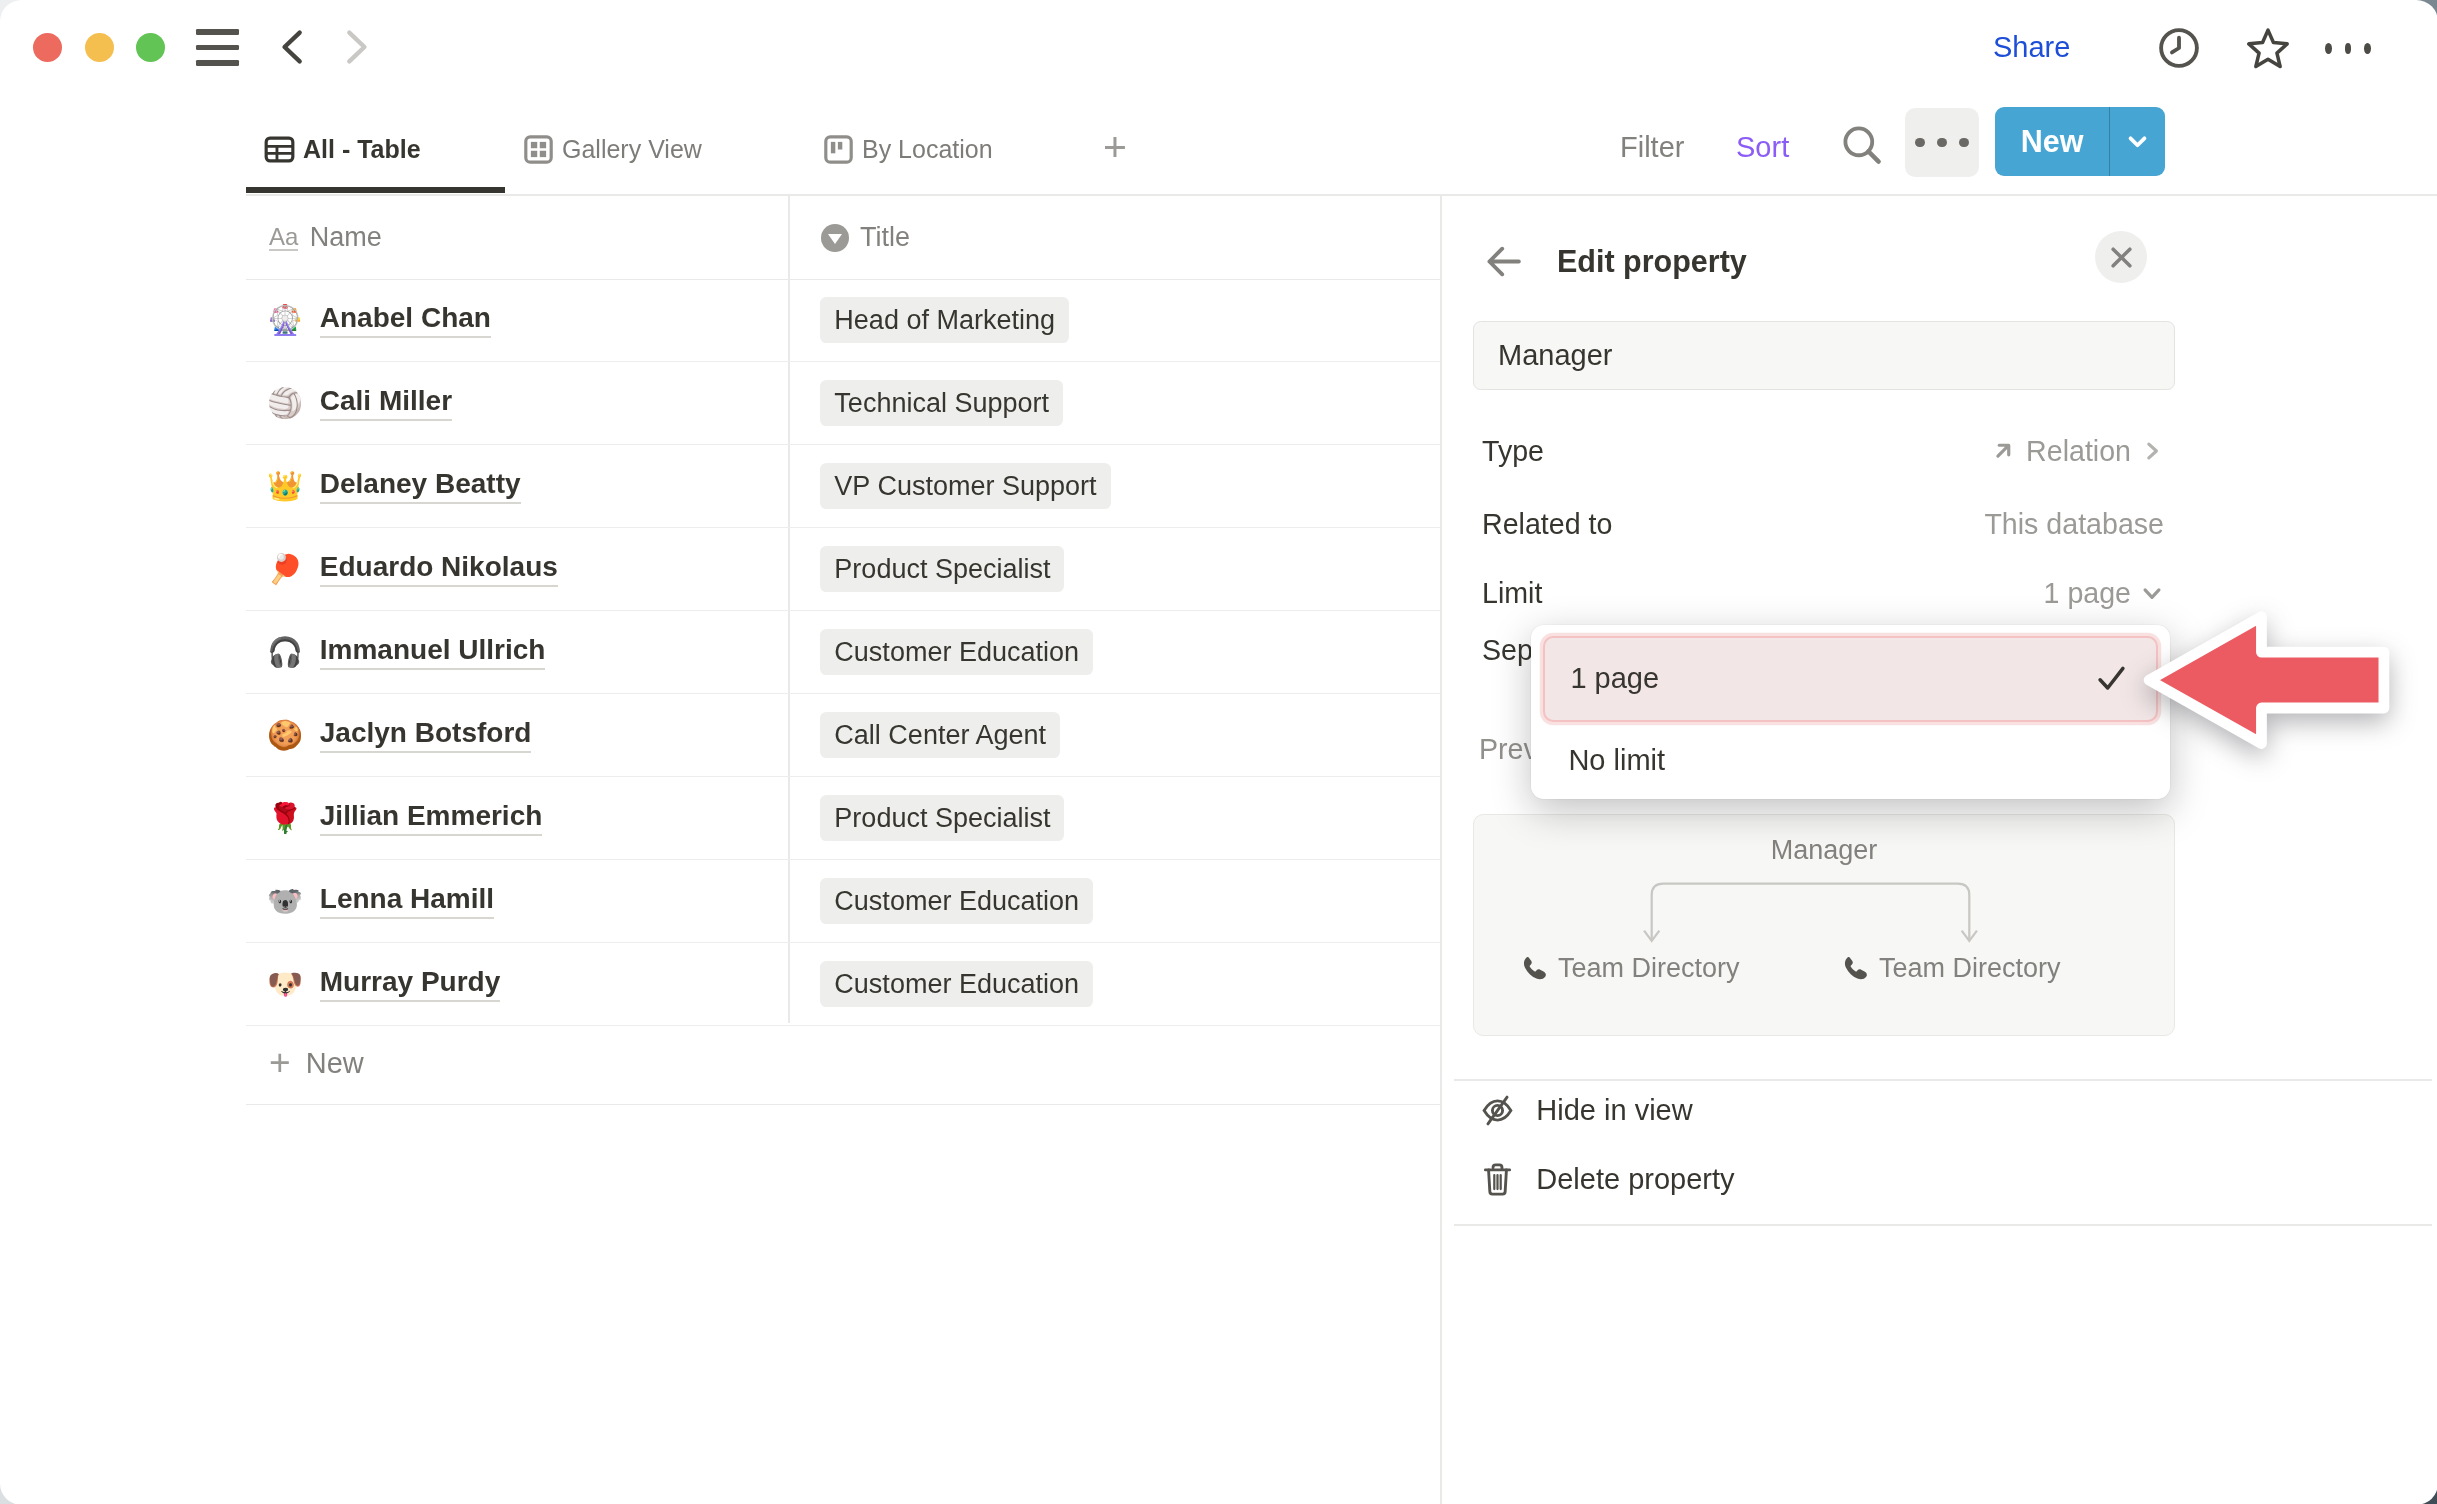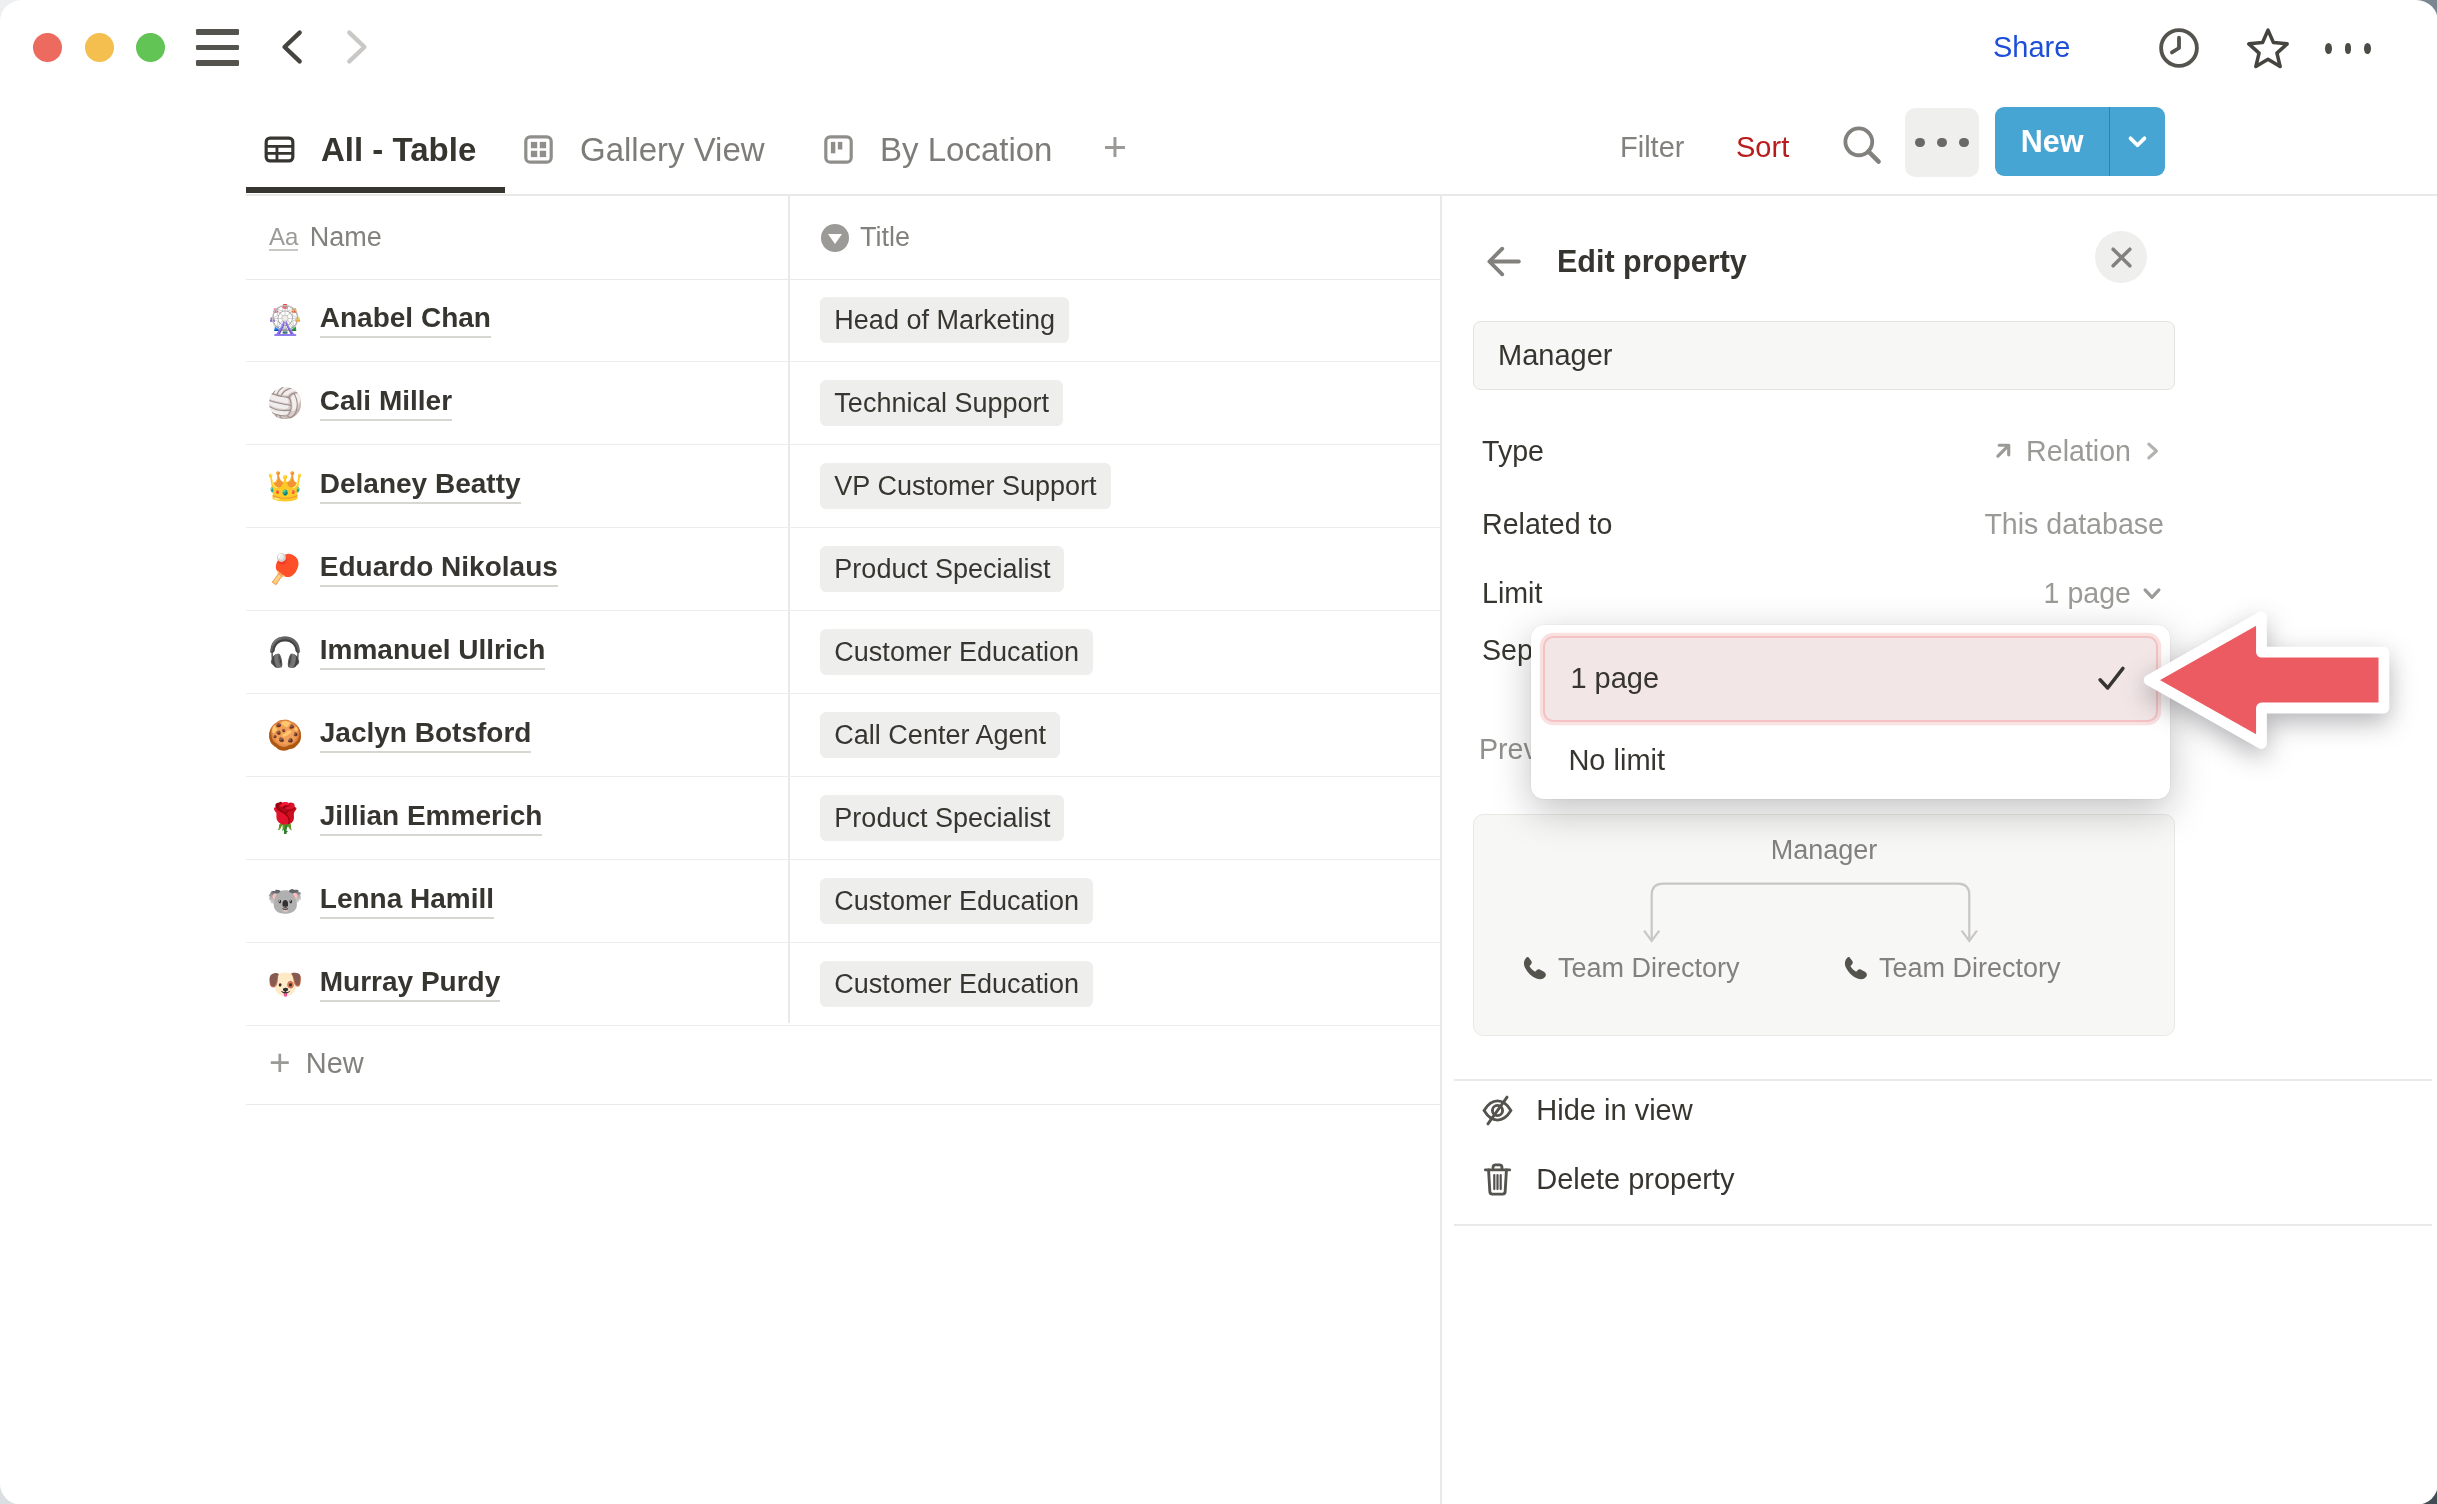--- a/index.html
+++ b/index.html
@@ -26,21 +26,21 @@
   .hamburger { left:196px; top:29px; width:43px; height:37px; display:flex; flex-direction:column; justify-content:space-between; cursor:pointer; }
   .hamburger span { display:block; height:5.7px; border-radius:1.3px; background:#55534E; }
   .nav-arrow { top:25.4px; width:44px; height:44px; }
   .share-label { top:30.5px; left:1993px; font-size:29px; color:#1d4ed8; }
   .topbar-icon { top:25.4px; width:46px; height:46px; }
   .dots3 { display:flex; gap:12.7px; align-items:center; justify-content:center; }
   .dots3 i { width:10.8px; height:10.8px; border-radius:50%; background:#4D4B46; }
 
   
   .tabs-border { top:194px; left:246px; right:0; height:1.9px; background:#E9E9E7; }
-  .tab { top:124px; height:51px; display:flex; align-items:center; gap:25px; font-size:33px; color:#7D7C78; cursor:pointer; }
+  .tab { top:124px; height:51px; display:flex; align-items:center; gap:7px; font-size:25px; color:#7D7C78; cursor:pointer; }
   .tab.active { color:#37352F; font-weight:700; }
   .tab-underline { top:187px; left:246px; width:259px; height:6.3px; background:#37352F; }
   .tab-add { top:127px; left:1103px; font-size:41px; color:#9B9A97; line-height:41px; }
 
   .toolbar-text { top:131px; font-size:29px; }
   .more-btn { top:108px; left:1905px; width:74px; height:69px; border-radius:10.2px; background:#EFEFEE; display:flex; align-items:center; justify-content:center; }
   .more-btn .dots3 i { width:9.5px; height:9.5px; background:#6B6965; }
   .new-btn { top:107px; left:1995px; width:170px; height:69px; border-radius:9px; display:flex; }
   .new-btn .lbl { width:114px; display:flex; align-items:center; justify-content:center; color:#fff; font-size:30.5px; font-weight:700; }
   .new-btn .split { width:1.3px; background:rgba(0,0,0,0.22); margin:0; }
@@ -171,21 +171,21 @@
           <rect x="36" y="14" width="0" height="0" fill="#8F8E8A"></rect>
         </svg>
     </span>
     <span>By Location</span>
   </div>
   <div class="abs tab-add">+</div>
   <div class="abs tabs-border"></div>
   <div class="abs tab-underline"></div>
 
   <div class="abs toolbar-text" style="left:1620px; color:#82817D;">Filter</div>
-  <div class="abs toolbar-text" style="left:1736px; color:#b91c1c;">Sort</div>
+  <div class="abs toolbar-text" style="left:1736px; color:#8b5cf6;">Sort</div>
   <div class="abs" style="top:122px; left:1839px; width:46px; height:46px;">
     <svg viewBox="0 0 72 72">
         <circle cx="31" cy="31" r="21" fill="none" stroke="#82817D" stroke-width="6"></circle>
         <path d="M46 46 L62 62" stroke="#82817D" stroke-width="7" stroke-linecap="round"></path>
       </svg>
   </div>
   <div class="abs more-btn">
       <span class="dots3">
         <i></i>
         <i></i>

